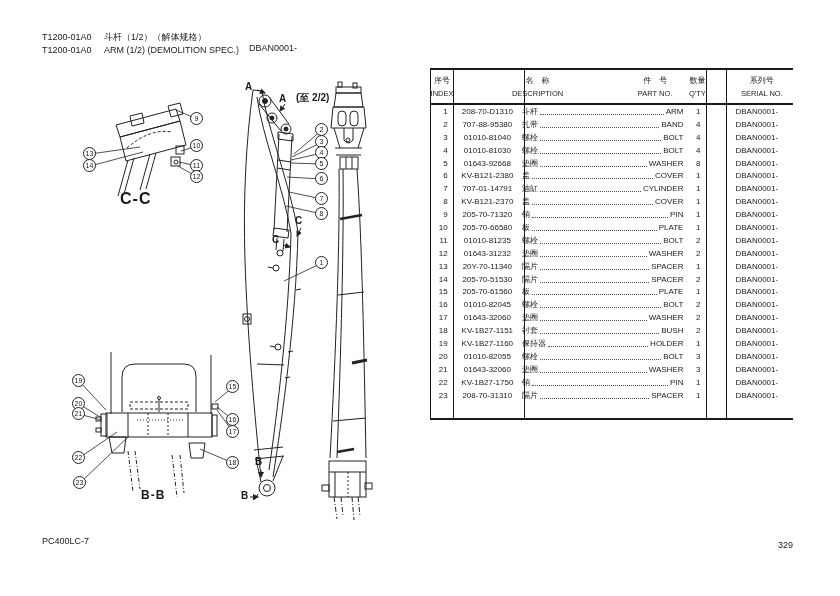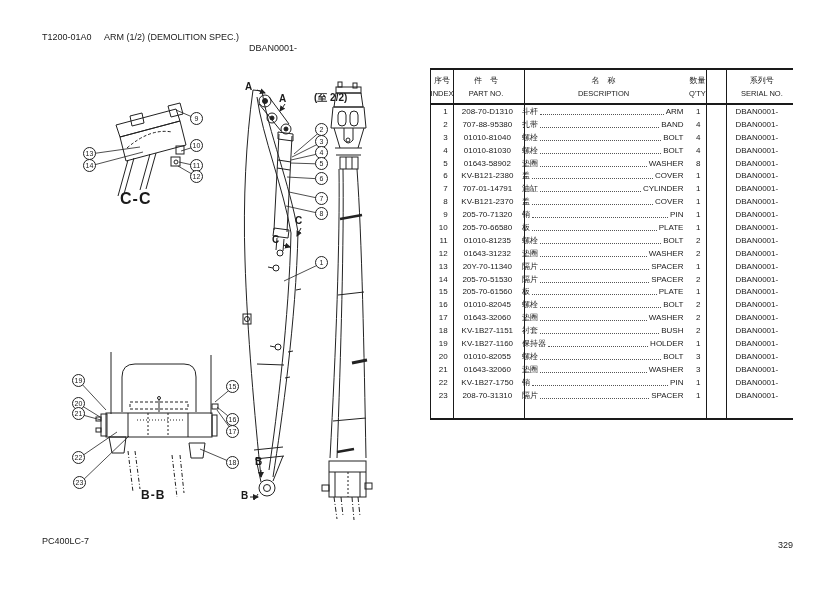--- a/index.html
+++ b/index.html
@@ -8,21 +8,21 @@
   #page { position:absolute; left:0; top:0; width:840px; height:596px; background:#fff; }
 
   
   .title-block { position:absolute; left:42px; top:31px; font-size:9px; line-height:13px; white-space:nowrap; }
   .title-row span.model { display:inline-block; width:62px; }
   .serial-code { position:absolute; left:249px; top:43px; font-size:9px; }
 
   
   .dlabel { position:absolute; font-weight:bold; font-size:16px; letter-spacing:1px; white-space:nowrap; }
   .dlabel.small { font-size:10px; letter-spacing:0; }
-  .cont-label { position:absolute; font-size:10px; font-weight:bold; white-space:nowrap;margin-left:18px; }
+  .cont-label { position:absolute; font-size:10px; font-weight:bold; white-space:nowrap; }
 
   .callout { position:absolute; width:13px; height:13px; border:1px solid #222; border-radius:50%;
              background:#fff; font-size:7px; line-height:11px; text-align:center; }
 
   
   .ptable { position:absolute; left:430px; top:68px; width:363px; height:352px;
             border-top:2px solid #1a1a1a; border-bottom:2px solid #1a1a1a; border-left:1px solid #1a1a1a;
             display:flex; flex-direction:column; font-size:8px; }
   .vline { position:absolute; top:0; bottom:0; width:1px; background:#1a1a1a; }
   .phead { display:flex; border-bottom:2px solid #1a1a1a; height:35px; flex:none; }
@@ -207,20 +207,23 @@
         <line x1="301" y1="228" x2="297" y2="236" marker-end="url(#ah)"></line>
         <line x1="283" y1="245" x2="290" y2="247" marker-end="url(#ah)"></line>
         <line x1="261" y1="470" x2="261" y2="477" marker-end="url(#ah)"></line>
         <line x1="250" y1="497" x2="258" y2="497" marker-end="url(#ah)"></line>
       </g>
     </g>
   </svg>
 
   <div class="title-block">
     <div class="title-row">
+      <span class="model">T1200-01A0</span><span>斗杆（1/2）（解体规格）</span>
+    </div>
+    <div class="title-row">
       <span class="model">T1200-01A0</span><span>ARM (1/2) (DEMOLITION SPEC.)</span>
     </div>
   </div>
   <div class="serial-code">DBAN0001-</div>
 
   <div class="dlabel" style="left:120px; top:190px;">C-C</div>
   <div class="dlabel" style="left:141px; top:488px; font-size:12px;">B-B</div>
   <div class="dlabel small" style="left:245px; top:81px;">A</div>
   <div class="dlabel small" style="left:279px; top:93px;">A</div>
   <div class="cont-label" style="left:296px; top:91px;">(至 2/2)</div>
@@ -257,27 +260,27 @@
     <div class="vline" style="left:22px;"></div>
     <div class="vline" style="left:93px;"></div>
     <div class="vline" style="left:275px;"></div>
     <div class="vline" style="left:295px;"></div>
 
     <div class="phead">
       <div class="hcol c-idx">
         <span class="cn">序号</span>
         <span class="en">INDEX</span>
       </div>
+      <div class="hcol c-desc">
+        <span class="cn">名　称</span>
+        <span class="en">DESCRIPTION</span>
+      </div>
       <div class="hcol c-part">
         <span class="cn">件　号</span>
         <span class="en">PART NO.</span>
-      </div>
-      <div class="hcol c-desc">
-        <span class="cn">名　称</span>
-        <span class="en">DESCRIPTION</span>
       </div>
       <div class="hcol c-qty">
         <span class="cn">数量</span>
         <span class="en">Q'TY</span>
       </div>
       <div class="hcol c-ser">
         <span class="cn">系列号</span>
         <span class="en">SERIAL NO.</span>
       </div>
     </div>
@@ -327,21 +330,21 @@
             <span>螺栓</span>
             <span class="leader"></span>
             <span>BOLT</span>
           </div>
           <div class="qty c-qty">4</div>
           <div class="ser c-ser">DBAN0001-</div>
         </div>
 
         <div class="prow">
           <div class="idx c-idx">5</div>
-          <div class="part c-part">01643-58902</div>
+          <div class="part c-part">01643-92668</div>
           <div class="desc c-desc">
             <span>垫圈</span>
             <span class="leader"></span>
             <span>WASHER</span>
           </div>
           <div class="qty c-qty">8</div>
           <div class="ser c-ser">DBAN0001-</div>
         </div>
 
         <div class="prow">

